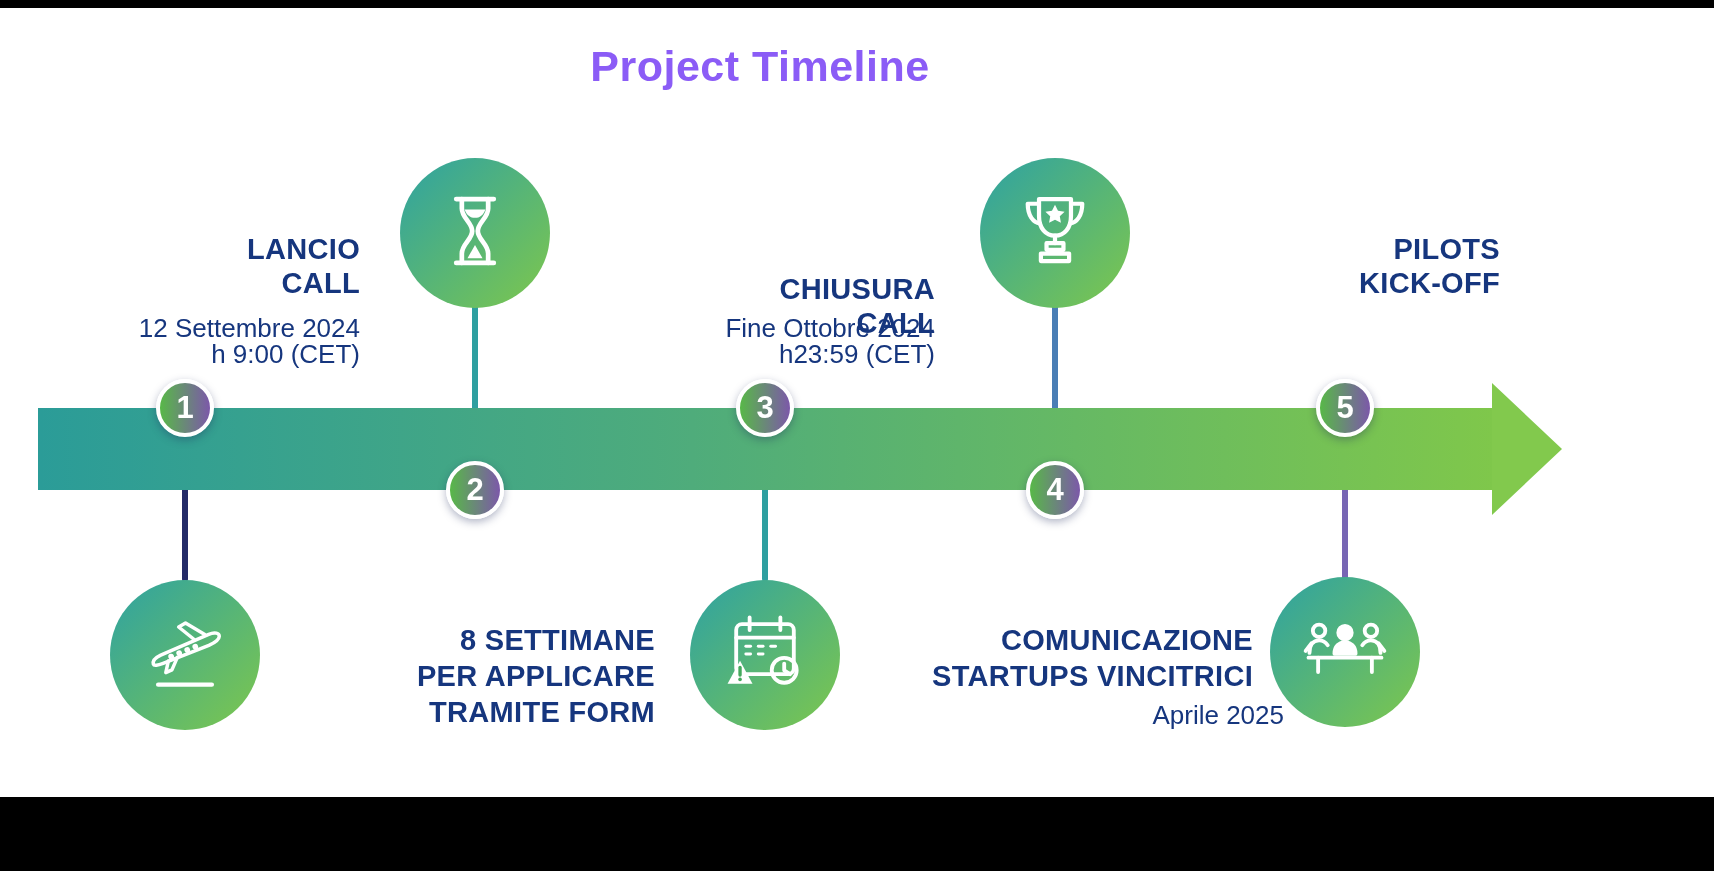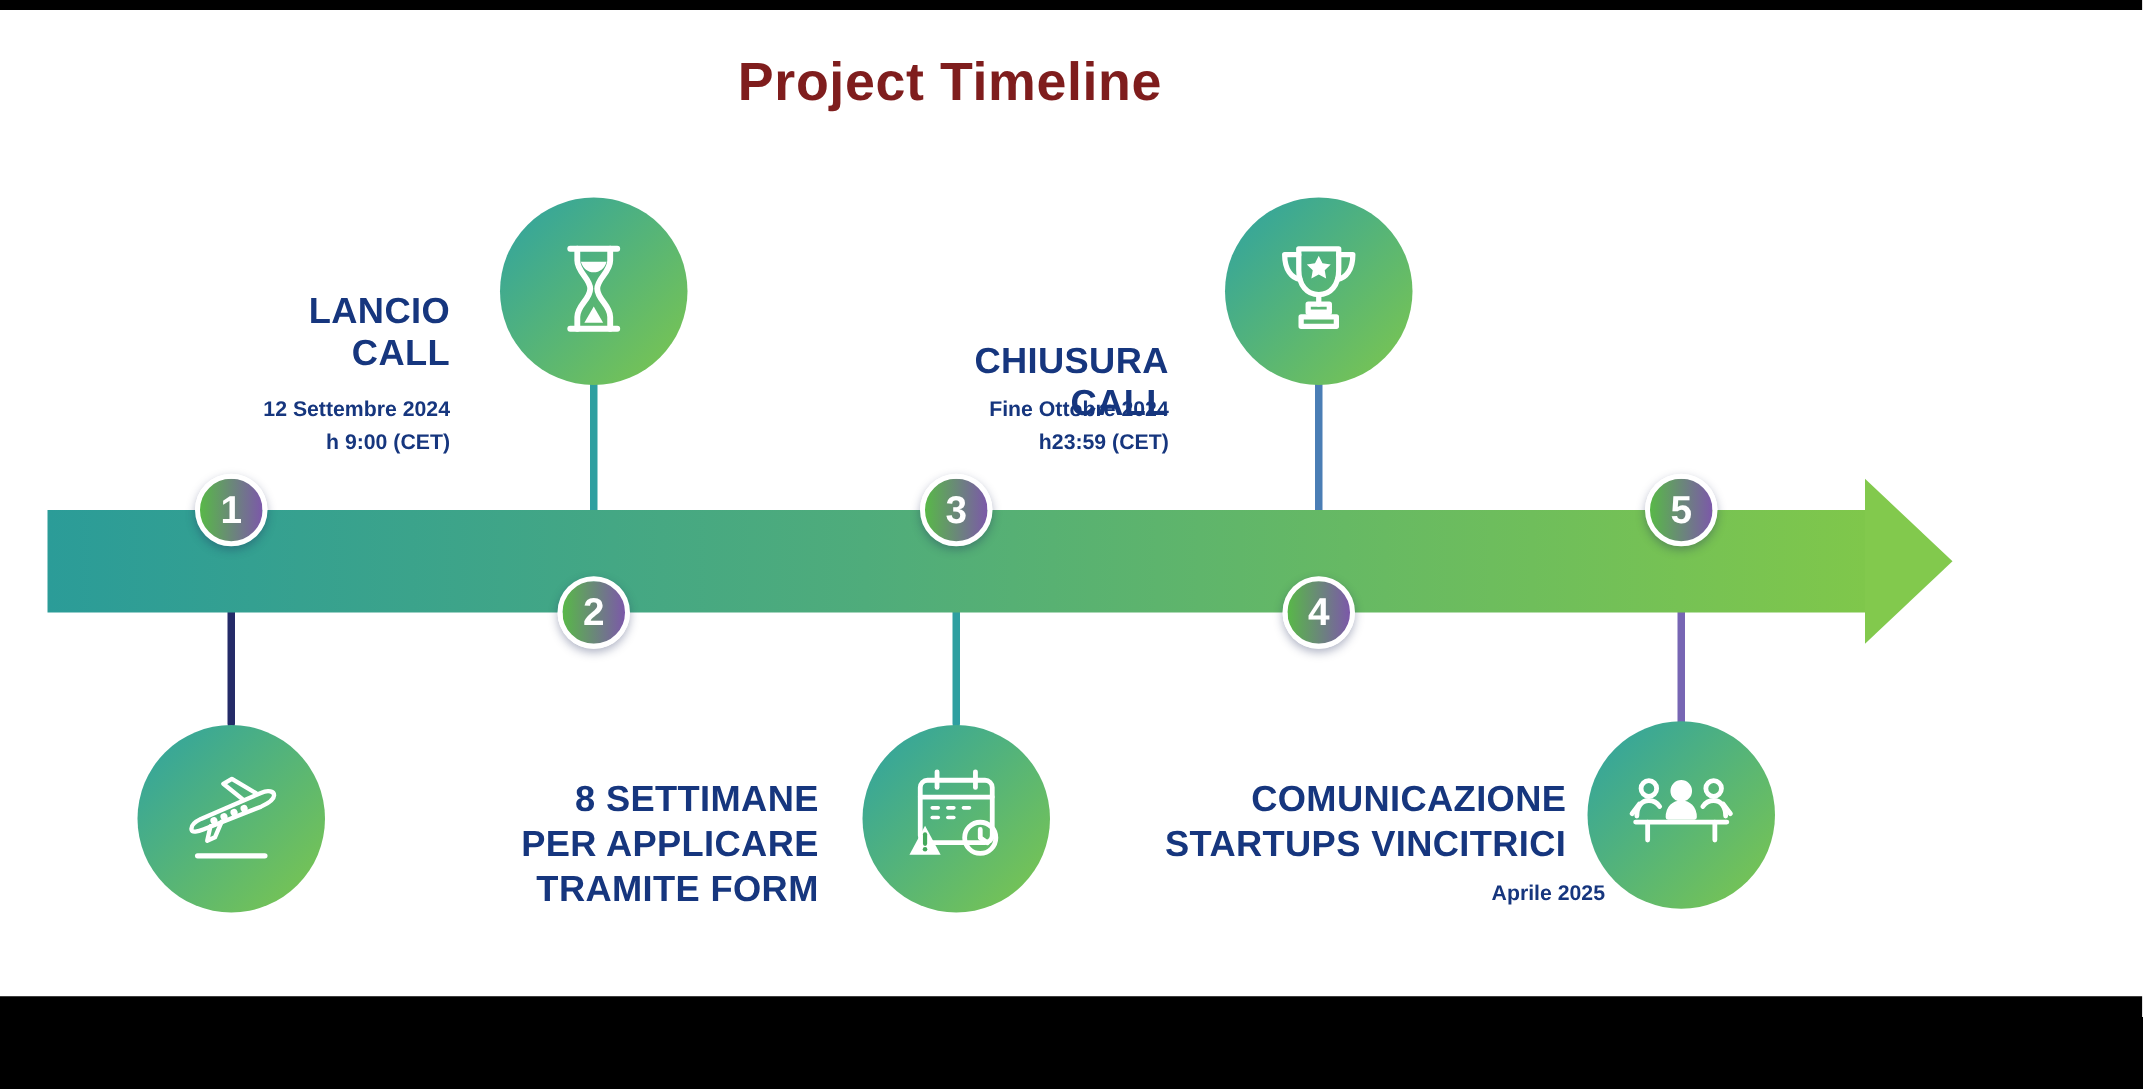--- a/index.html
+++ b/index.html
@@ -1,28 +1,28 @@
 <!DOCTYPE html>
 <html><head>
 <meta charset="utf-8">
 <style>
   html,body{margin:0;padding:0;background:#ffffff;}
   .canvas{position:relative;width:1714px;height:871px;background:#ffffff;overflow:hidden;font-family:"Liberation Sans",sans-serif;}
   .letterbox{position:absolute;left:0;width:1714px;background:#000000;}
   .letterbox.top{top:0;height:8px;}
   .letterbox.bottom{top:797px;height:74px;}
-  .title{position:absolute;top:42px;left:0;width:1520px;margin:0;text-align:center;font-size:43px;font-weight:800;color:#7f1d1d;letter-spacing:.5px;}
+  .title{position:absolute;top:42px;left:0;width:1520px;margin:0;text-align:center;font-size:43px;font-weight:800;color:#8b5cf6;letter-spacing:.5px;}
   .tl-body{position:absolute;left:38px;top:408px;width:1454px;height:82px;background:linear-gradient(90deg,#2B9C98 0%,#4FAC7B 45%,#7FC74B 100%);}
   .tl-head{position:absolute;left:1492px;top:383px;width:0;height:0;border-top:66px solid transparent;border-bottom:66px solid transparent;border-left:70px solid #82C94D;}
   .connector{position:absolute;width:6px;border-radius:3px;}
   .icon-circle{position:absolute;width:150px;height:150px;border-radius:50%;background:linear-gradient(135deg,#2EA2A3 0%,#7EC74C 100%);display:flex;align-items:center;justify-content:center;}
   .num{position:absolute;width:50px;height:50px;border-radius:50%;border:4px solid #ffffff;background:linear-gradient(90deg,#58B848 0%,#7C58A9 100%);box-shadow:0 3px 8px rgba(30,40,90,.35);color:#ffffff;font-size:31px;font-weight:800;display:flex;align-items:center;justify-content:center;}
   .label{position:absolute;text-align:right;color:#16367E;white-space:pre-line;}
   .heading{font-size:29px;line-height:34px;font-weight:800;letter-spacing:.3px;}
-  .detail{font-size:17px;line-height:26px;font-weight:700;}
+  .detail{font-size:26px;line-height:26px;font-weight:400;}
   .big{font-size:29px;line-height:36px;font-weight:800;letter-spacing:.3px;margin-top:28px;}
 </style>
 </head>
 <body>
 
 <div class="canvas">
 
   <div class="letterbox top"></div>
   <div class="letterbox bottom"></div>
 
@@ -149,14 +149,16 @@
 
   <div class="label heading" style="left:615px;top:232px;width:320px;margin-top:40px;">CHIUSURA
 CALL</div>
   <div class="label detail" style="left:615px;top:315px;width:320px;">Fine Ottobre 2024
 h23:59 (CET)</div>
 
   <div class="label big" style="left:873px;top:594px;width:380px;">COMUNICAZIONE
 STARTUPS VINCITRICI</div>
   <div class="label detail" style="left:904px;top:678px;width:380px;margin-top:24px;">Aprile 2025</div>
 
+  <div class="label heading" style="left:1180px;top:232px;width:320px;">PILOTS
+KICK-OFF</div>
 
 </div>
 
 </body></html>

